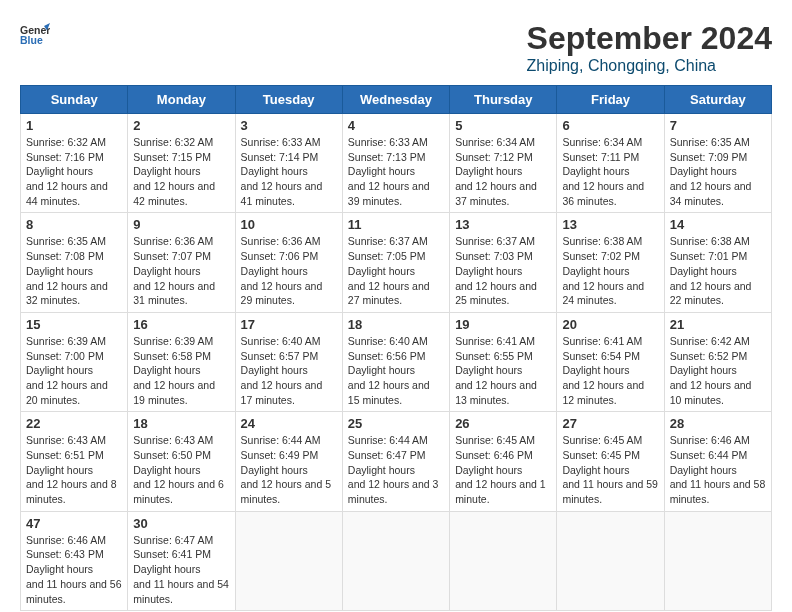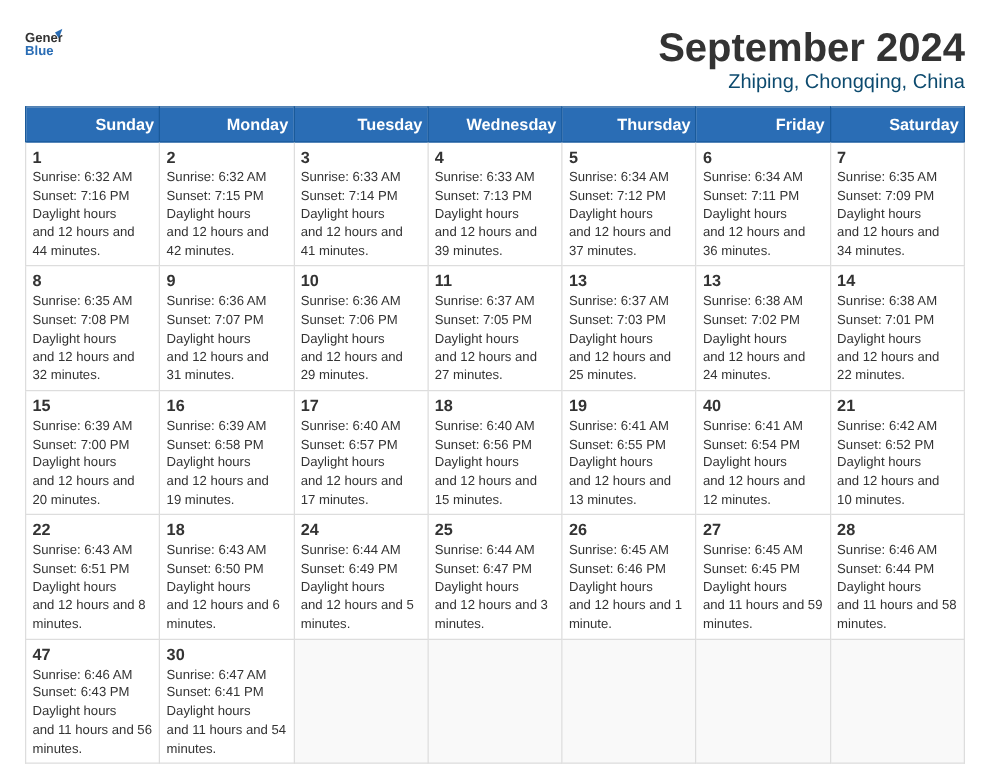--- a/index.html
+++ b/index.html
@@ -19,21 +19,20 @@
     .logo {
       display: flex;
       align-items: center;
       gap: 4px;
     }
     .logo-icon {
       width: 30px;
       height: 30px;
     }
     .title-block {
-      text-align: right;
     }
     .month-title {
       font-size: 32px;
       font-weight: bold;
       color: #333;
     }
     .location-title {
       font-size: 16px;
       color: #0c4a6e;
     }
@@ -41,21 +40,21 @@
       width: 100%;
       border-collapse: collapse;
       font-size: 11px;
     }
     .calendar thead tr {
       background: #2a6db5;
       color: #fff;
     }
     .calendar thead th {
       padding: 6px 4px;
-      text-align: right;
+      text-align: center;
       font-size: 13px;
       font-weight: bold;
       border: 1px solid #1a5a9a;
     }
     .calendar tbody tr {
       border-bottom: 1px solid #ddd;
     }
     .calendar tbody td {
       vertical-align: top;
       padding: 4px 5px;
@@ -279,21 +278,21 @@
         <td>
           <span class="day-num">19</span>
         <div class="day-info">
           Sunrise: 6:41 AM<br>
           Sunset: 6:55 PM<br>
           Daylight hours<br>
           and 12 hours and 13 minutes.
         </div>
         </td>
         <td>
-          <span class="day-num">40</span>
+          <span class="day-num">20</span>
         <div class="day-info">
           Sunrise: 6:41 AM<br>
           Sunset: 6:54 PM<br>
           Daylight hours<br>
           and 12 hours and 12 minutes.
         </div>
         </td>
         <td>
           <span class="day-num">21</span>
         <div class="day-info">

